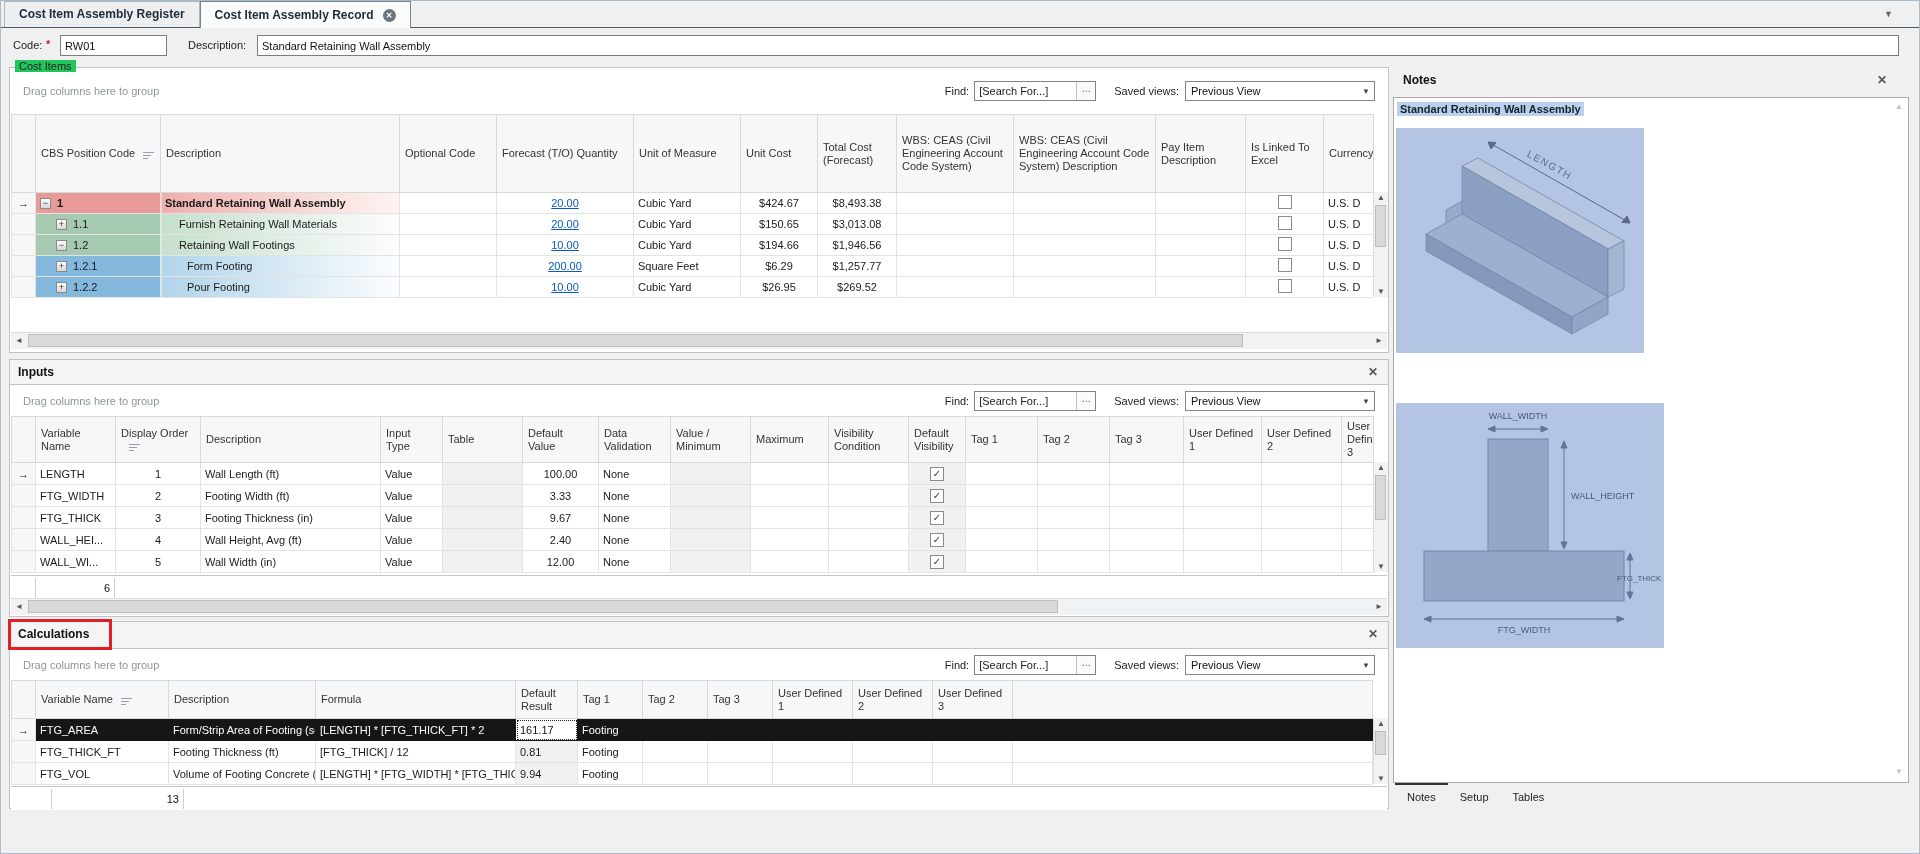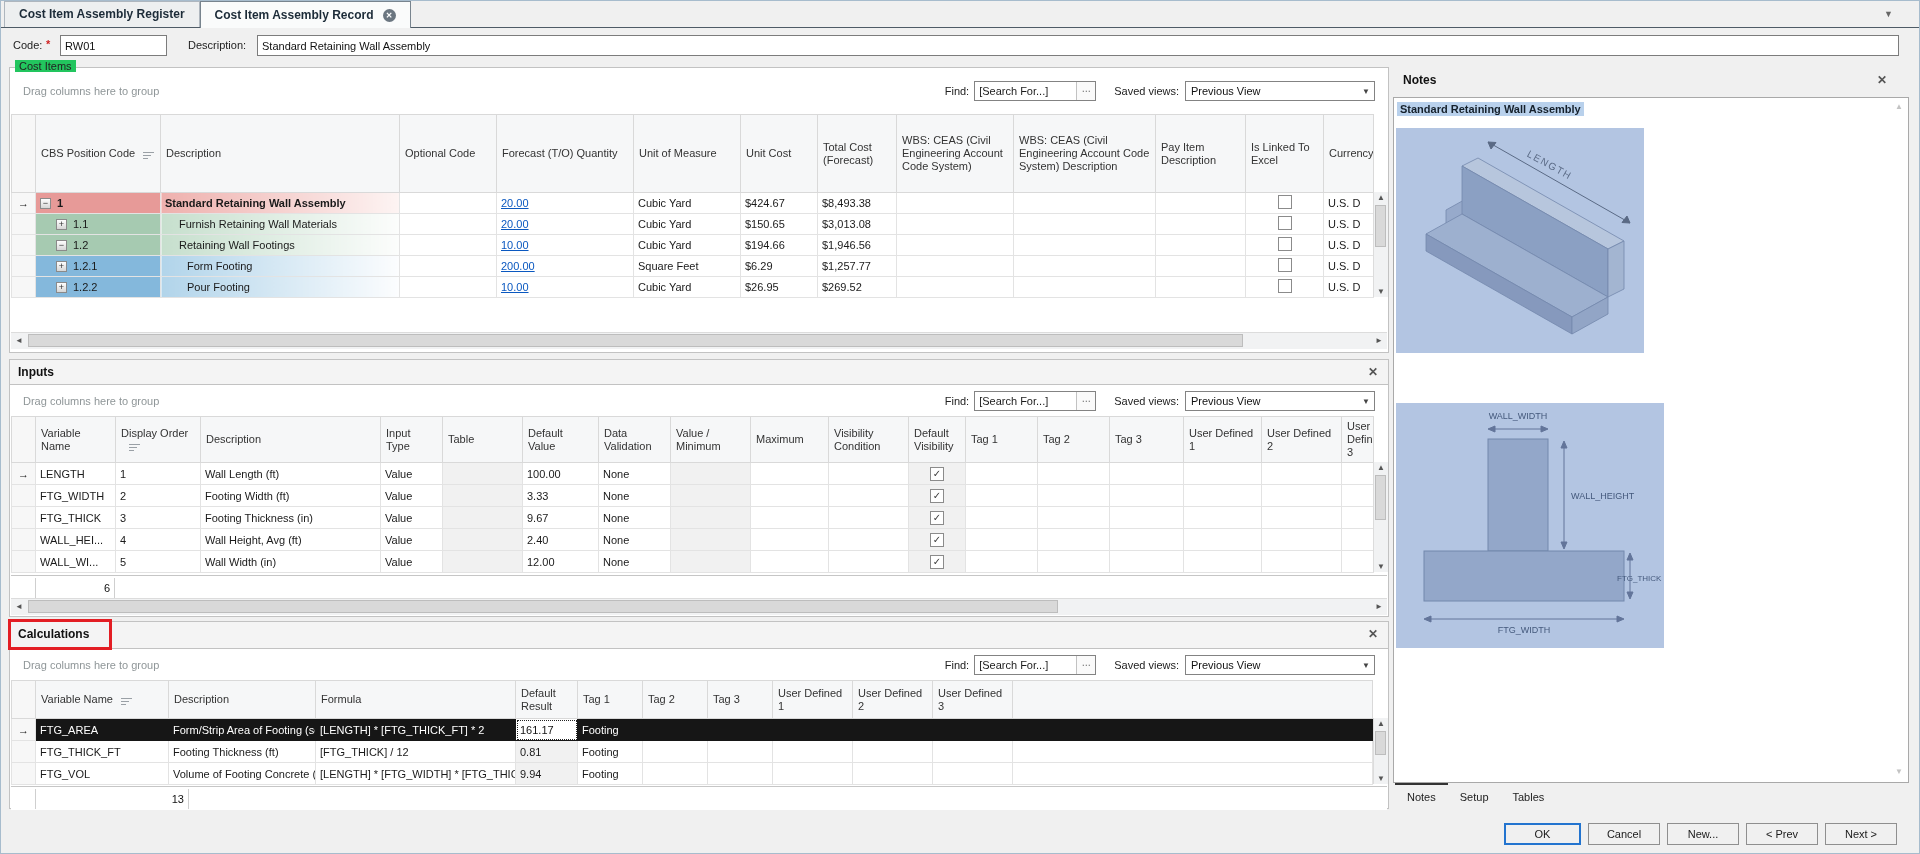--- a/index.html
+++ b/index.html
@@ -28,21 +28,21 @@
   .findbox .more{width:18px;border-left:1px solid #c2c2c2;text-align:center;line-height:18px;color:#333;font-size:9px;background:#fafafa;height:18px}
   .sv-lbl{margin:0 6px 0 18px;color:#222}
   .combo{width:190px;height:20px;border:1px solid #838383;background:#fff;display:flex;align-items:center;box-sizing:border-box}
   .combo .val{flex:1;padding-left:5px;color:#111}
   .combo .arr{width:16px;text-align:center;font-size:8px;color:#444}
   
   table.grid{position:absolute;left:1px;border-collapse:collapse;table-layout:fixed;background:#fff}
   .grid th{background:#f6f7f8;border:1px solid #d9d9d9;font-weight:normal;color:#333;text-align:left;padding:2px 5px;vertical-align:middle;font-size:11px;line-height:13px;overflow:hidden}
   .grid td{border:1px solid #e3e3e3;padding:0 4px;overflow:hidden;white-space:nowrap;font-size:11px;color:#1a1a1a}
   .grid .ind{background:#f7f7f7;text-align:center;color:#111}
-  .r{text-align:left}
+  .r{text-align:center}
   .lnk{color:#0a58c0;text-decoration:underline}
   .gray{background:#f1f1f1}
   .sort-ic{display:inline-block;vertical-align:middle;margin-left:8px}
   .sort-ic i{display:block;background:#9aa0a6;height:1px;margin:2px 0 0 0}
   .sort-ic i:nth-child(1){width:11px}.sort-ic i:nth-child(2){width:8px}.sort-ic i:nth-child(3){width:5px}
   .tgl{width:11px;height:11px;border:1px solid #8a8a8a;background:linear-gradient(#fefefe,#d6d6d6);font-size:9px;line-height:9px;text-align:center;color:#333;display:inline-block;box-sizing:border-box;vertical-align:middle}
   .cbswrap{display:flex;align-items:center;gap:6px}
   .cbs.red{background:#e79a98}.desc.red{background:linear-gradient(to right,#eeb0ad,#fdf4f3);font-weight:bold}
   .cbs.green{background:#a6cab1}.desc.green{background:linear-gradient(to right,#c6dfcd,#fcfdfc)}
   .cbs.blue{background:#84b8dc}.desc.blue{background:linear-gradient(to right,#b1d4ea,#fcfdfe)}
@@ -525,21 +525,21 @@
             <td></td>
       </tr>
     </tbody>
       </table>
     <div class="vscroll" style="left:1363px;top:96px;height:66px">
       <span class="varr" style="top:1px">▲</span>
       <div class="vthumb" style="top:13px;height:24px"></div>
       <span class="varr" style="bottom:1px">▼</span>
     </div>
     <div class="gfooter" style="top:164px;height:23px">
-      <span class="fcell" style="left:24px;width:154px">13</span>
+      <span class="fcell" style="left:40px;width:133px">13</span>
     </div>
   </div>
 
   <div id="notes">
     <div id="notes-title">
       <span class="ptitle" style="left:10px;top:8px">Notes</span>
       <span class="pclose" style="right:22px;top:8px">✕</span>
     </div>
     <div id="notes-body">
       <span class="seltext">Standard Retaining Wall Assembly</span>
@@ -595,22 +595,15 @@
         </svg>
       </div>
     </div>
 
     <div class="ntabs">
       <span class="ntab active">Notes</span>
       <span class="ntab">Setup</span>
       <span class="ntab">Tables</span>
     </div>
 
-    <div class="btnrow">
-      <span class="btn primary">OK</span>
-      <span class="btn">Cancel</span>
-      <span class="btn">New...</span>
-      <span class="btn">&lt; Prev</span>
-      <span class="btn">Next &gt;</span>
-    </div>
   </div>
 
 </div>
 
 </body></html>

